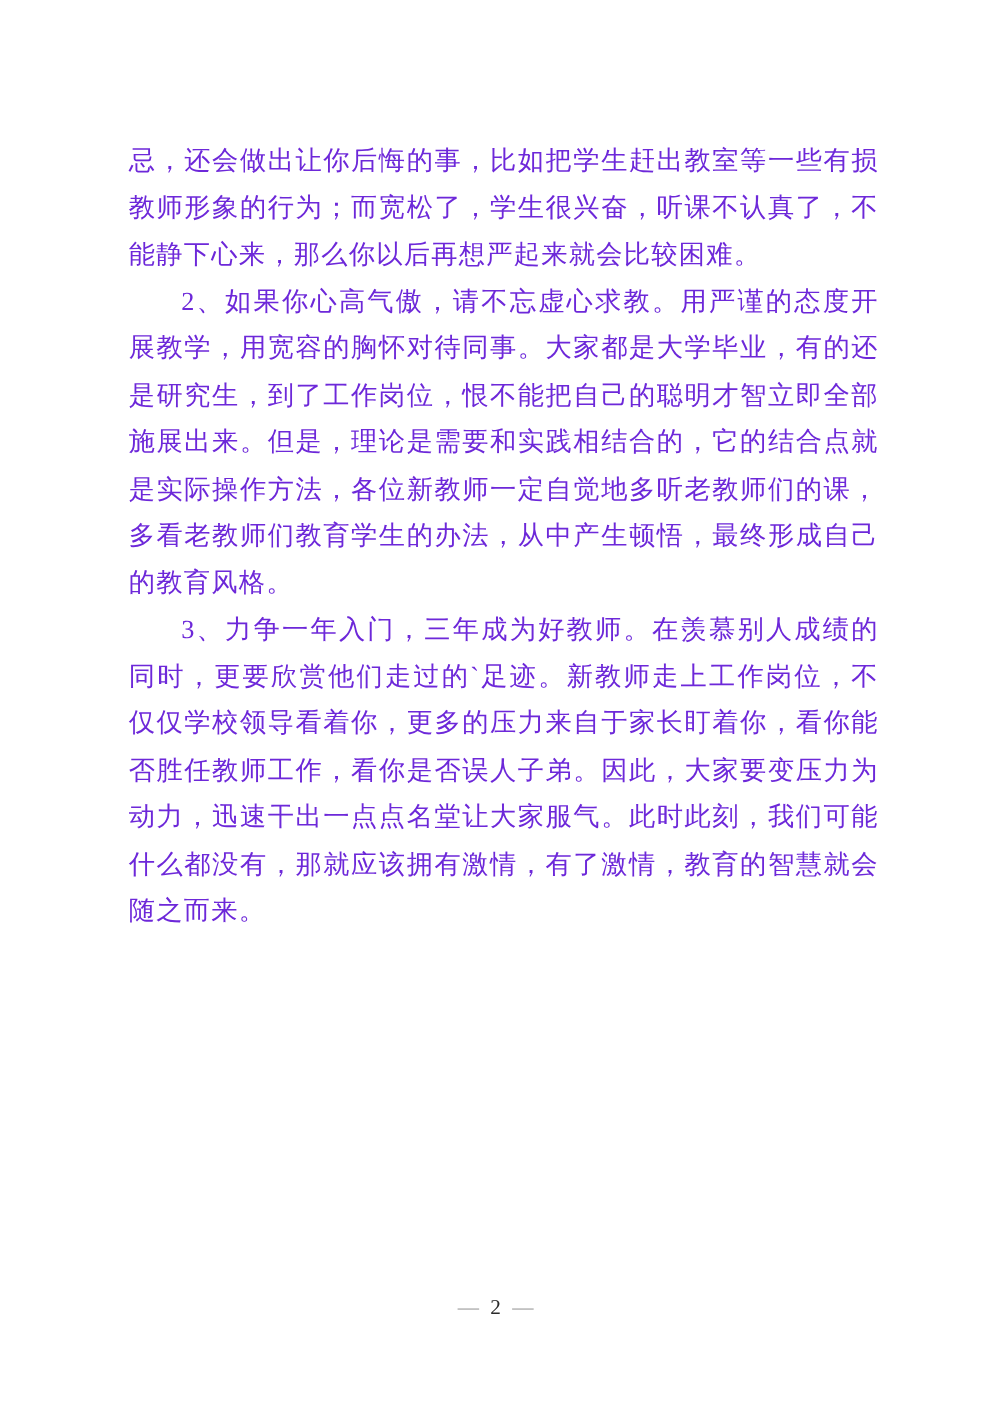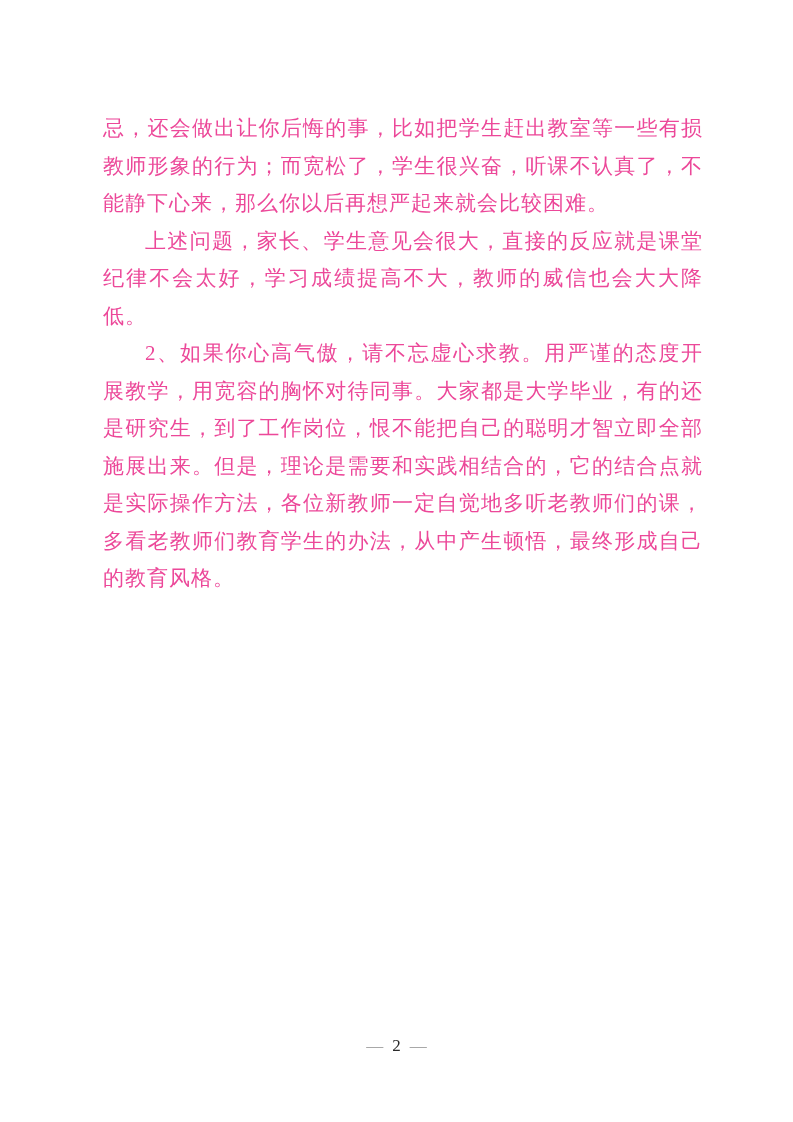--- a/index.html
+++ b/index.html
@@ -14,21 +14,21 @@
     background: #ffffff;
     margin: 0 auto;
     overflow: hidden;
     font-family: "Liberation Serif", "DejaVu Serif", serif;
   }
   .content {
     position: absolute;
     top: 110px;
     left: 103px;
     width: 600px;
-    color: #ec4899;
+    color: #6d28d9;
     font-size: 21px;
     line-height: 37.5px;
     letter-spacing: 1px;
   }
   .para {
     margin: 0;
     padding: 0;
     text-align: justify;
     text-justify: inter-ideograph;
     text-indent: 2em;
@@ -56,19 +56,19 @@
   .footer .num {
     color: #2a2a2a;
   }
 </style>
 </head>
 <body>
 
 <div class="page">
   <div class="content">
     <p class="para no-indent">忌，还会做出让你后悔的事，比如把学生赶出教室等一些有损教师形象的行为；而宽松了，学生很兴奋，听课不认真了，不能静下心来，那么你以后再想严起来就会比较困难。</p>
-    <p class="para">上述问题，家长、学生意见会很大，直接的反应就是课堂纪律不会太好，学习成绩提高不大，教师的威信也会大大降低。</p>
     <p class="para">2、如果你心高气傲，请不忘虚心求教。用严谨的态度开展教学，用宽容的胸怀对待同事。大家都是大学毕业，有的还是研究生，到了工作岗位，恨不能把自己的聪明才智立即全部施展出来。但是，理论是需要和实践相结合的，它的结合点就是实际操作方法，各位新教师一定自觉地多听老教师们的课，多看老教师们教育学生的办法，从中产生顿悟，最终形成自己的教育风格。</p>
+    <p class="para">3、力争一年入门，三年成为好教师。在羡慕别人成绩的同时，更要欣赏他们走过的`足迹。新教师走上工作岗位，不仅仅学校领导看着你，更多的压力来自于家长盯着你，看你能否胜任教师工作，看你是否误人子弟。因此，大家要变压力为动力，迅速干出一点点名堂让大家服气。此时此刻，我们可能什么都没有，那就应该拥有激情，有了激情，教育的智慧就会随之而来。</p>
   </div>
   <div class="footer">
     <span class="dash">—</span><span class="num">2</span><span class="dash">—</span>
   </div>
 </div>
 
 </body></html>

